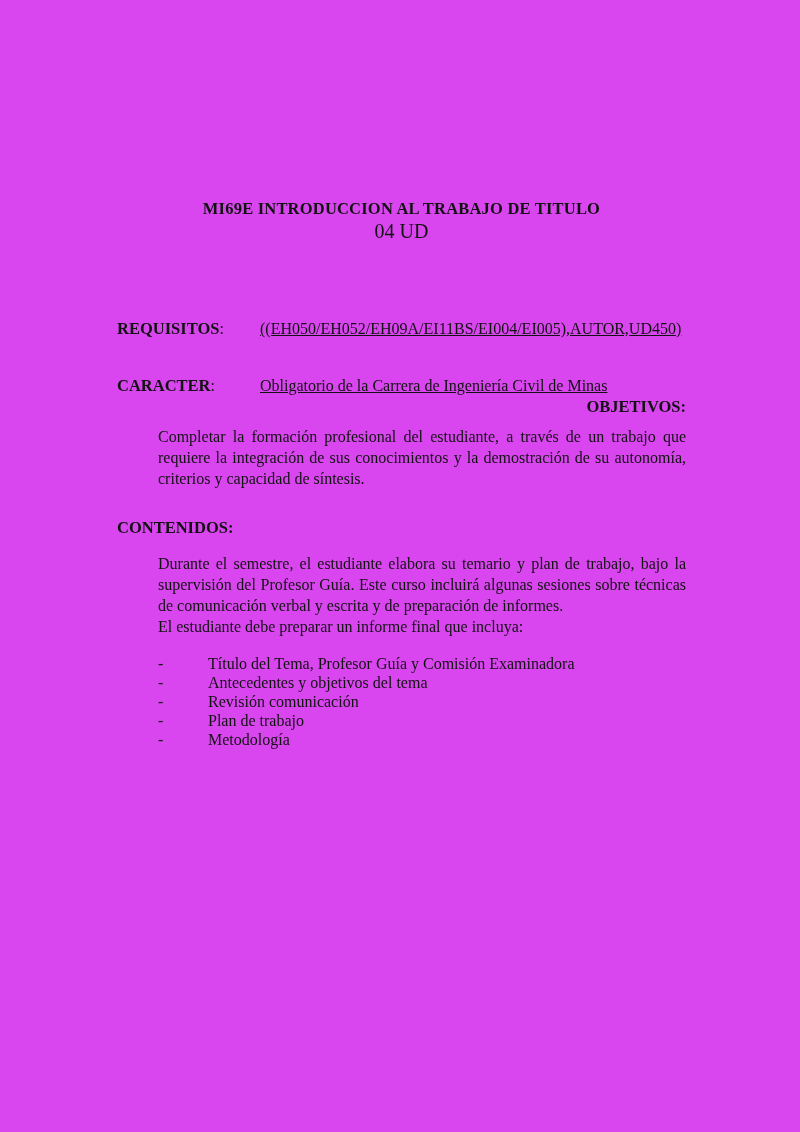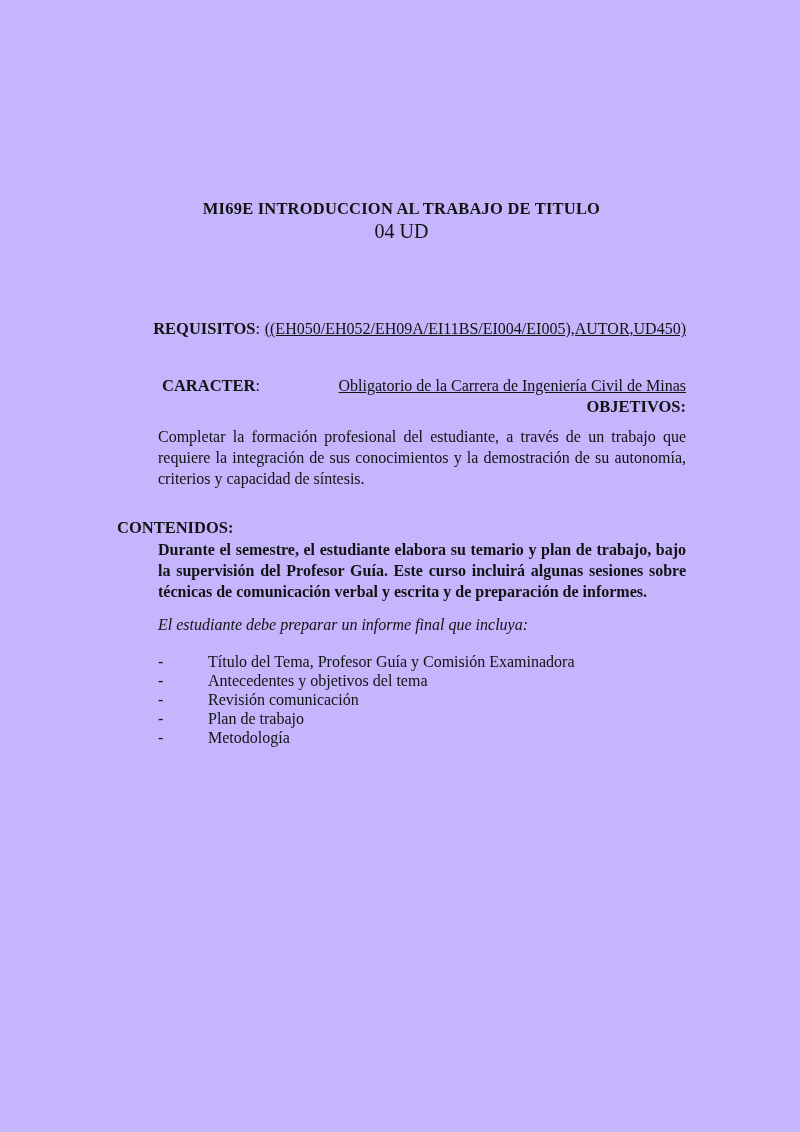--- a/index.html
+++ b/index.html
@@ -4,21 +4,21 @@
 <style>
   html, body {
     margin: 0;
     padding: 0;
     background: #ffffff;
   }
   .page {
     position: relative;
     width: 800px;
     height: 1132px;
-    background: #c4b5fd;
+    background: #d946ef;
     overflow: hidden;
     font-family: "Liberation Serif", "DejaVu Serif", serif;
     color: #121212;
     font-size: 16px;
     line-height: 21px;
   }
   .content {
     padding: 198px 114px 0 117px;
   }
   .title-block {
@@ -29,29 +29,27 @@
     font-size: 16.5px;
     line-height: 22px;
     letter-spacing: 0.2px;
   }
   .doc-subtitle {
     font-size: 20px;
     line-height: 22px;
   }
   .fields {
     margin-top: 76px;
-    text-align: right;
   }
   .field-row {
     display: flex;
     align-items: baseline;
   }
   .field-row + .field-row {
     margin-top: 36px;
-    gap: 32px;
   }
   .field-label {
     flex: 0 0 143px;
   }
   .field-label .lbl {
     font-weight: bold;
     font-size: 16.5px;
   }
   .field-value {
     flex: 1 1 auto;
@@ -72,26 +70,24 @@
     margin: 0;
     padding-left: 41px;
   }
   .para.justify {
     text-align: justify;
   }
   .para-objetivos {
     margin-top: 9px;
   }
   .para-contenidos-1 {
-    margin-top: 1px;
-    font-weight: bold;
+    margin-top: 15px;
   }
   .para-contenidos-2 {
-    margin-top: 12px;
-    font-style: italic;
+    margin-top: 0;
   }
   .doc-list {
     margin-top: 17px;
     padding-left: 41px;
     line-height: 19px;
   }
   .list-row {
     display: flex;
   }
   .bullet {

